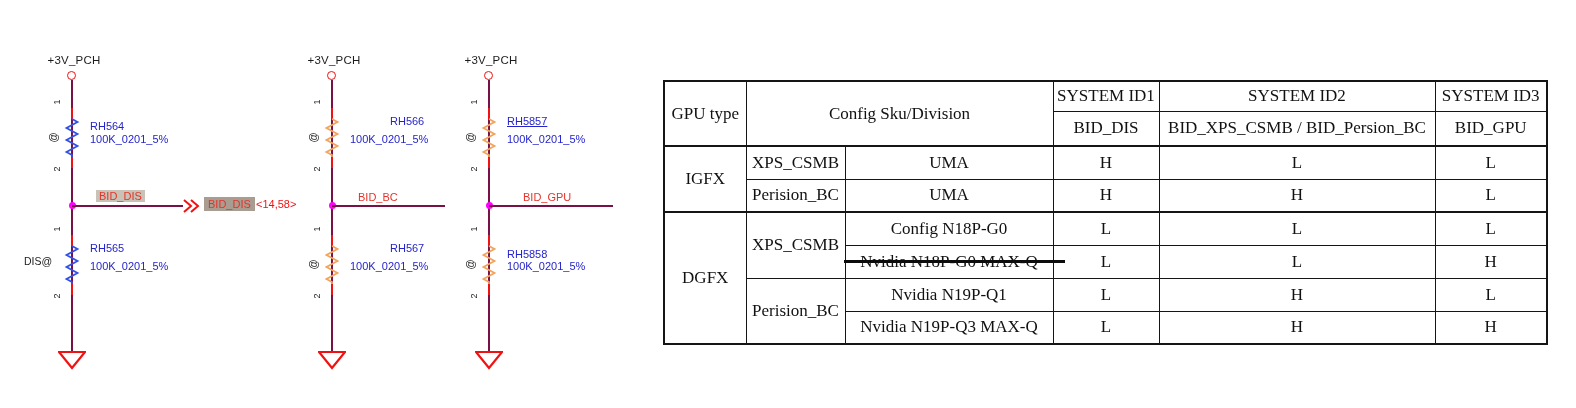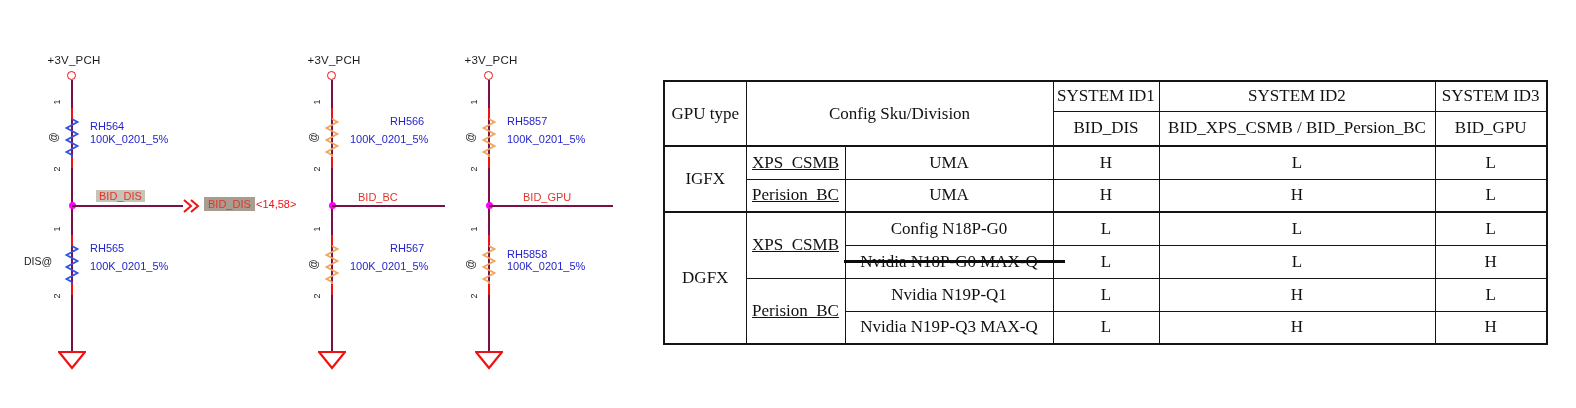--- a/index.html
+++ b/index.html
@@ -32,21 +32,21 @@
   .gnd { position:absolute; left:58px; top:298px; }
 
   
   table.bid { position:absolute; left:663px; top:80px; width:883px;
               border-collapse:collapse; table-layout:fixed;
               font-family:"Liberation Serif", serif; font-size:17px; color:#111; }
   table.bid td, table.bid th { border:1px solid #151515; text-align:center;
               font-weight:normal; padding:2px 3px; overflow:visible; }
   table.bid { border:2px solid #151515; }
   .thick-b { border-bottom-width:2px !important; }
-  td.sku { text-align:left; padding-left:5px;text-decoration:underline; }
+  td.sku { text-align:left; padding-left:5px; }
   .hrow1 td { height:30px; }
   .hrow2 td { height:35px; }
   .brow td { height:33px; }
   td.rel { position:relative; }
   .strike-line { position:absolute; left:-2px; right:-12px; top:50%; height:3.4px;
                  margin-top:-2px; background:#0c0c0c; }
 </style>
 </head>
 <body>
 
@@ -135,21 +135,21 @@
     <div class="vwire"></div>
 
     <svg class="res res-top" viewBox="0 0 16 60">
       <path d="M8 0 V11" stroke="#f01212" stroke-width="2" fill="none"></path>
       <path d="M8 49 V60" stroke="#f01212" stroke-width="2" fill="none"></path>
       <path d="M8 11 L13.5 14 L2.5 20 L13.5 26 L2.5 32 L13.5 38 L2.5 44 L8 47 V49" stroke="#f2a35c" stroke-width="1.8" fill="none"></path>
     </svg>
     <span class="pin" style="left:54px; top:45px;">1</span>
     <span class="at" style="left:48px; top:80px;">@</span>
     <span class="pin" style="left:54px; top:112px;">2</span>
-    <div class="refname" style="top:63px;">RH5857</div>
+    <div class="refname" style="top:63px;text-decoration:underline;">RH5857</div>
     <div class="refval" style="top:81px;">100K_0201_5%</div>
 
     <div class="junction"></div>
     <div class="hwire" style="width:124px;"></div>
     <div class="netlabel" style="left:106px;">BID_GPU</div>
 
     <svg class="res res-bot" viewBox="0 0 16 60">
       <path d="M8 0 V11" stroke="#f01212" stroke-width="2" fill="none"></path>
       <path d="M8 49 V60" stroke="#f01212" stroke-width="2" fill="none"></path>
       <path d="M8 11 L13.5 14 L2.5 20 L13.5 26 L2.5 32 L13.5 38 L2.5 44 L8 47 V49" stroke="#f2a35c" stroke-width="1.8" fill="none"></path>

